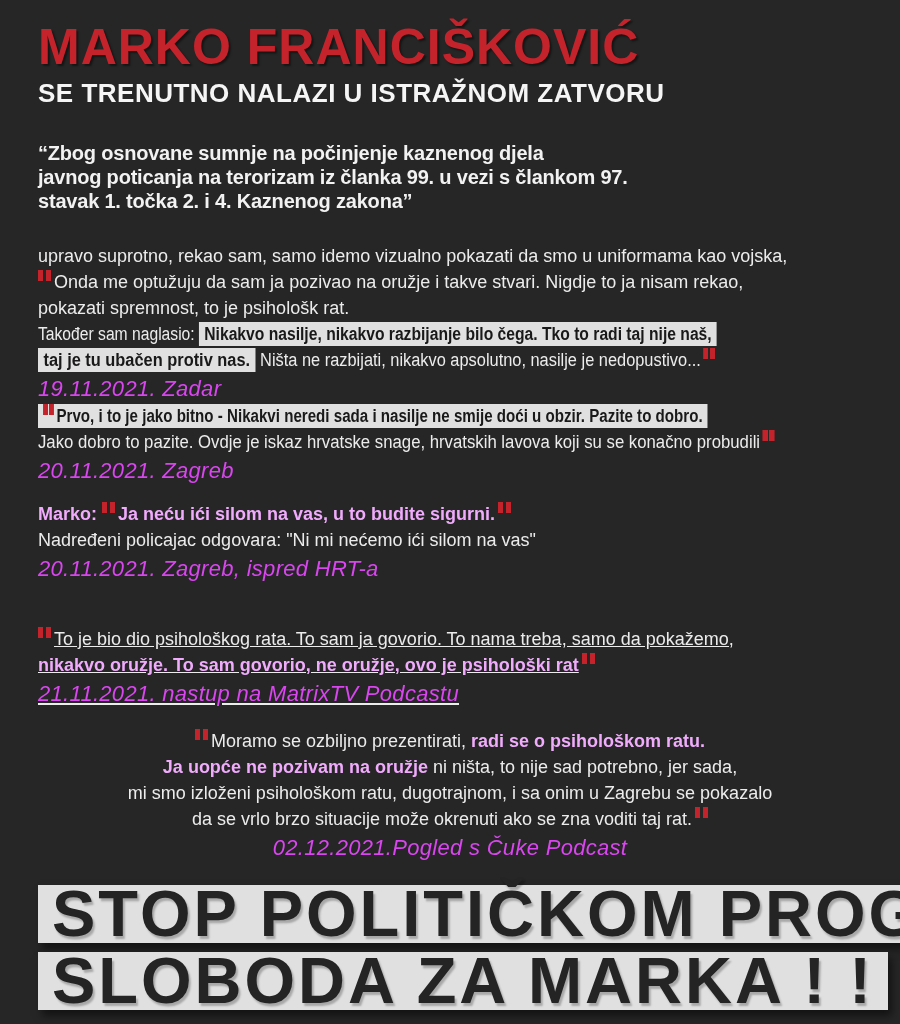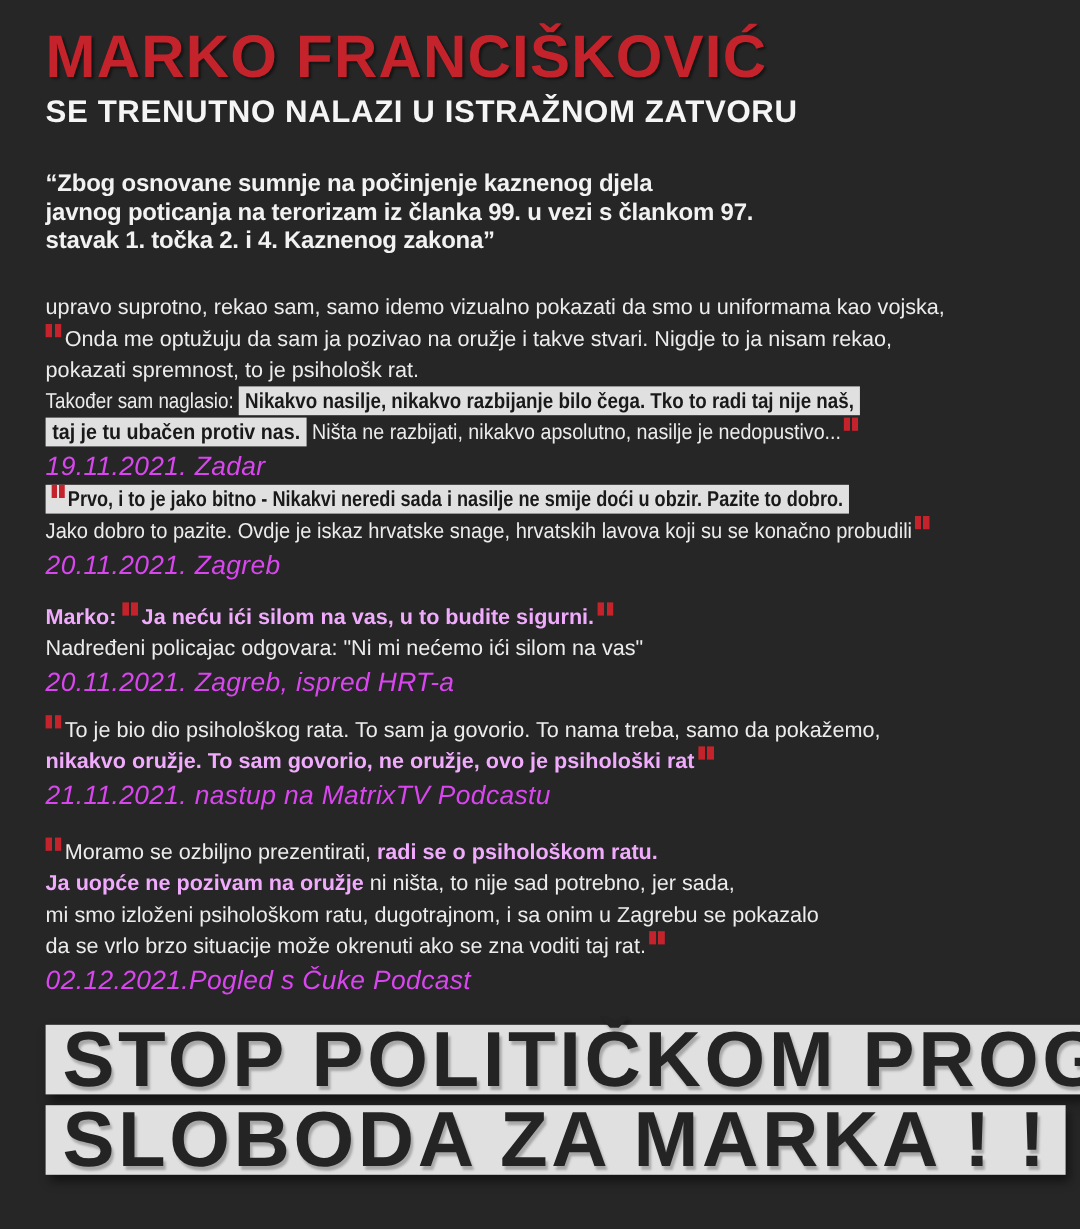--- a/index.html
+++ b/index.html
@@ -31,22 +31,22 @@
     letter-spacing:.5px;
   }
   .charge{margin-top:34px;}
   .charge .charge-line{
     font-weight:bold;font-size:20px;line-height:24px;color:#f2f2f2;
     letter-spacing:-.2px;white-space:nowrap;
   }
   .quote{margin-top:4px;}
   .quote.q1{margin-top:30px;}
   .quote.q3{margin-top:20px;}
-  .quote.q4{margin-top:16px;}
-  .quote.q5{margin-top:24px;}
+  .quote.q4{margin-top:47px;text-decoration:underline;}
+  .quote.q5{margin-top:24px;text-align:center;}
   .line{
     font-size:18px;line-height:26px;color:var(--txt);
     white-space:nowrap;
   }
   .bold{font-weight:bold;color:#f0abfc;}
   .hl{
     background:var(--hl-bg);
     color:var(--hl-txt);
     font-weight:bold;
     padding:2px 6px;

